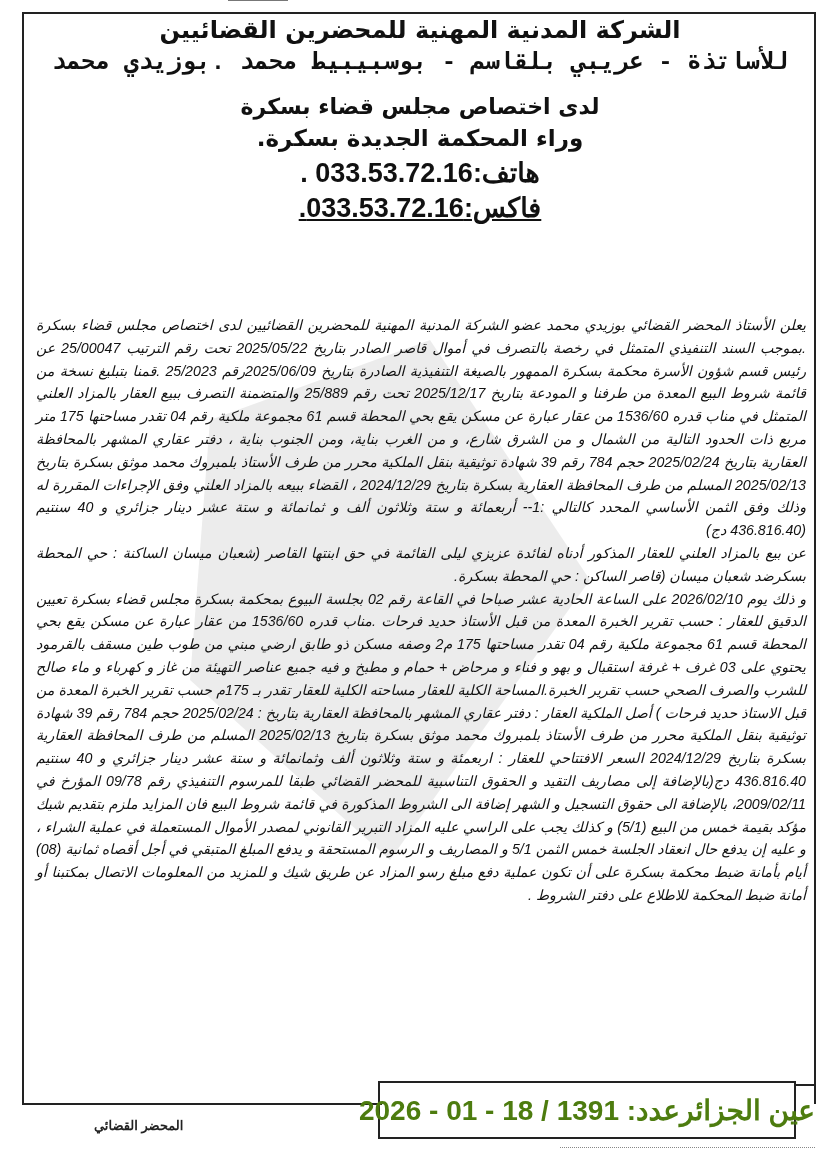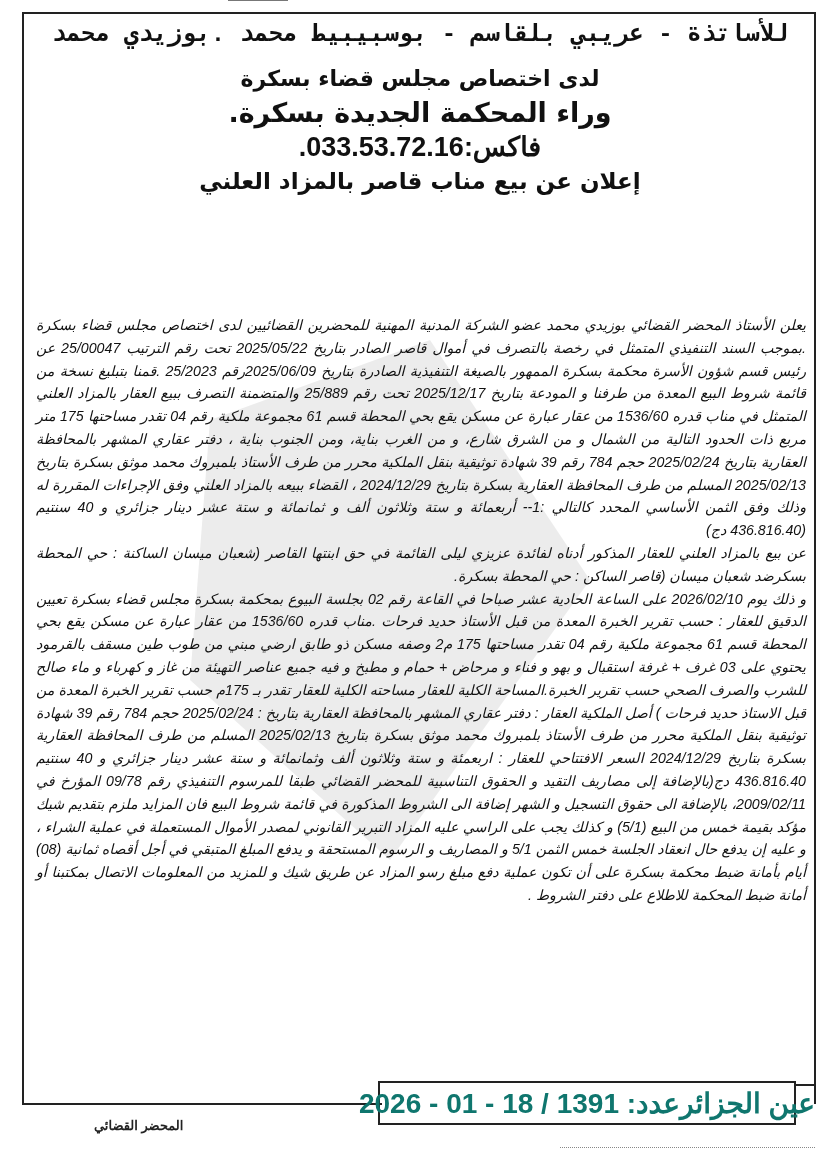--- a/index.html
+++ b/index.html
@@ -14,39 +14,39 @@
   }
   .frame-bottom { position:absolute; left:22px; top:1103px; width:360px; height:2px; background:#222; }
   .frame-bottom-r { position:absolute; left:795px; top:1084px; width:21px; height:2px; background:#222; }
   .frame-right-cut { position:absolute; left:814px; top:1080px; width:2px; height:6px; background:#222; }
   .header { position:absolute; left:30px; right:30px; top:14px; text-align:center; direction:rtl; }
   .h { font-weight:bold; line-height:1; white-space:nowrap; color:#111; }
   .h1 { font-size:24px; margin-top:4px; }
   .h2 { font-size:24px; margin-top:9px;font-family:Liberation Mono, monospace; }
   .h3 { font-size:22px; margin-top:21px; }
   .h4 { font-size:27px; margin-top:10px; font-family:"Liberation Sans", sans-serif; }
-  .h5 { font-size:27px; margin-top:9px; }
+  .h5 { font-size:23px; margin-top:9px; }
   .h6 { font-size:27px; margin-top:10px; font-family:"Liberation Sans", sans-serif; }
-  .h7 { font-size:27px; margin-top:8px; font-family:"Liberation Sans", sans-serif; }
+  .h7 { font-size:27px; margin-top:8px; font-family:"Liberation Sans", sans-serif;text-decoration:underline; }
   .h8 { font-size:23px; margin-top:9px; }
   .body {
     position:absolute; left:36px; right:34px; top:314px; direction:rtl; text-align:justify;
     font-family:"Liberation Sans", sans-serif; font-size:14.2px; line-height:22.8px; color:#111;
     text-align-last:right;
   }
   .body p { margin:0;font-style:italic; }
   .sign {
     position:absolute; left:94px; top:1118px; font-family:"Liberation Sans", sans-serif;
     font-size:13px; font-weight:bold; direction:rtl; color:#222;
   }
   .refbox {
-    position:absolute; left:378px; top:1081px; width:418px; height:44px; box-sizing:border-box;
+    position:absolute; left:378px; top:1081px; width:418px; height:58px; box-sizing:border-box;
     border:2px solid #222; display:flex; align-items:center; justify-content:center;
     direction:rtl; font-family:"Liberation Sans", sans-serif; font-weight:bold; font-size:28px;
-    white-space:nowrap; color:#0f766e;
+    white-space:nowrap; color:#4d7c0f;
   }
   .dotted { position:absolute; left:560px; top:1147px; width:255px; height:1px; border-top:1px dotted #888; }
   .watermark {
     position:absolute; left:130px; top:300px; width:520px; height:600px; pointer-events:none;
     opacity:0.07;
   }
 </style>
 </head>
 <body>
 
@@ -55,25 +55,26 @@
 <svg class="watermark" viewBox="0 0 520 600">
   <polygon points="80,120 300,40 460,280 260,560 60,380" fill="#000"></polygon>
 </svg>
 
 <div class="frame"></div>
 <div class="frame-bottom"></div>
 <div class="frame-bottom-r"></div>
 <div class="frame-right-cut"></div>
 
 <div class="header">
+  <div class="h h1">الشركة المدنية المهنية للمحضرين القضائيين</div>
   <div class="h h2">للأساتذة - عريبي بلقاسم - بوسبيبيط محمد .بوزيدي محمد</div>
   <div class="h h3">لدى اختصاص مجلس قضاء بسكرة</div>
   <div class="h h5">وراء المحكمة الجديدة بسكرة.</div>
+  <div class="h h6">هاتف:033.53.72.16 .</div>
   <div class="h h7">فاكس:033.53.72.16.</div>
-  <div class="h h8">إعلان عن بيع مناب قاصر بالمزاد العلني</div>
 </div>
 
 <div class="body">
   <p>يعلن الأستاذ المحضر القضائي بوزيدي محمد عضو الشركة المدنية المهنية للمحضرين القضائيين لدى اختصاص مجلس قضاء بسكرة .بموجب السند التنفيذي المتمثل في رخصة بالتصرف في أموال قاصر الصادر بتاريخ 2025/05/22 تحت رقم الترتيب 25/00047 عن رئيس قسم شؤون الأسرة محكمة بسكرة الممهور بالصيغة التنفيذية الصادرة بتاريخ 2025/06/09رقم 25/2023 .قمنا بتبليغ نسخة من قائمة شروط البيع المعدة من طرفنا و المودعة بتاريخ 2025/12/17 تحت رقم 25/889 والمتضمنة التصرف ببيع العقار بالمزاد العلني المتمثل في مناب قدره 1536/60 من عقار عبارة عن مسكن يقع بحي المحطة قسم 61 مجموعة ملكية رقم 04 تقدر مساحتها 175 متر مربع ذات الحدود التالية من الشمال و من الشرق شارع، و من الغرب بناية، ومن الجنوب بناية ، دفتر عقاري المشهر بالمحافظة العقارية بتاريخ 2025/02/24 حجم 784 رقم 39 شهادة توثيقية بنقل الملكية محرر من طرف الأستاذ بلمبروك محمد موثق بسكرة بتاريخ 2025/02/13 المسلم من طرف المحافظة العقارية بسكرة بتاريخ 2024/12/29 ، القضاء ببيعه بالمزاد العلني وفق الإجراءات المقررة له وذلك وفق الثمن الأساسي المحدد كالتالي :1-- أربعمائة و ستة وثلاثون ألف و ثمانمائة و ستة عشر دينار جزائري و 40 سنتيم (436.816.40 دج)</p>
   <p>عن بيع بالمزاد العلني للعقار المذكور أدناه لفائدة عزيزي ليلى القائمة في حق ابنتها القاصر (شعبان ميسان الساكنة : حي المحطة بسكرضد شعبان ميسان (قاصر الساكن : حي المحطة بسكرة.</p>
   <p>و ذلك يوم 2026/02/10 على الساعة الحادية عشر صباحا في القاعة رقم 02 بجلسة البيوع بمحكمة بسكرة مجلس قضاء بسكرة تعيين الدقيق للعقار : حسب تقرير الخبرة المعدة من قبل الأستاذ حديد فرحات .مناب قدره 1536/60 من عقار عبارة عن مسكن يقع بحي المحطة قسم 61 مجموعة ملكية رقم 04 تقدر مساحتها 175 م2 وصفه مسكن ذو طابق ارضي مبني من طوب طين مسقف بالقرمود يحتوي على 03 غرف + غرفة استقبال و بهو و فناء و مرحاض + حمام و مطبخ و فيه جميع عناصر التهيئة من غاز و كهرباء و ماء صالح للشرب والصرف الصحي حسب تقرير الخبرة.المساحة الكلية للعقار مساحته الكلية للعقار تقدر بـ 175م حسب تقرير الخبرة المعدة من قبل الاستاذ حديد فرحات ) أصل الملكية العقار : دفتر عقاري المشهر بالمحافظة العقارية بتاريخ : 2025/02/24 حجم 784 رقم 39 شهادة توثيقية بنقل الملكية محرر من طرف الأستاذ بلمبروك محمد موثق بسكرة بتاريخ 2025/02/13 المسلم من طرف المحافظة العقارية بسكرة بتاريخ 2024/12/29 السعر الافتتاحي للعقار : اربعمئة و ستة وثلاثون ألف وثمانمائة و ستة عشر دينار جزائري و 40 سنتيم 436.816.40 دج(بالإضافة إلى مصاريف التقيد و الحقوق التناسبية للمحضر القضائي طبقا للمرسوم التنفيذي رقم 09/78 المؤرخ في 2009/02/11، بالإضافة الى حقوق التسجيل و الشهر إضافة الى الشروط المذكورة في قائمة شروط البيع فان المزايد ملزم بتقديم شيك مؤكد بقيمة خمس من البيع (5/1) و كذلك يجب على الراسي عليه المزاد التبرير القانوني لمصدر الأموال المستعملة في عملية الشراء ، و عليه إن يدفع حال انعقاد الجلسة خمس الثمن 5/1 و المصاريف و الرسوم المستحقة و يدفع المبلغ المتبقي في أجل أقصاه ثمانية (08) أيام بأمانة ضبط محكمة بسكرة على أن تكون عملية دفع مبلغ رسو المزاد عن طريق شيك و للمزيد من المعلومات الاتصال بمكتبنا أو أمانة ضبط المحكمة للاطلاع على دفتر الشروط .</p>
 </div>
 
 <div class="sign">المحضر القضائي</div>
 

